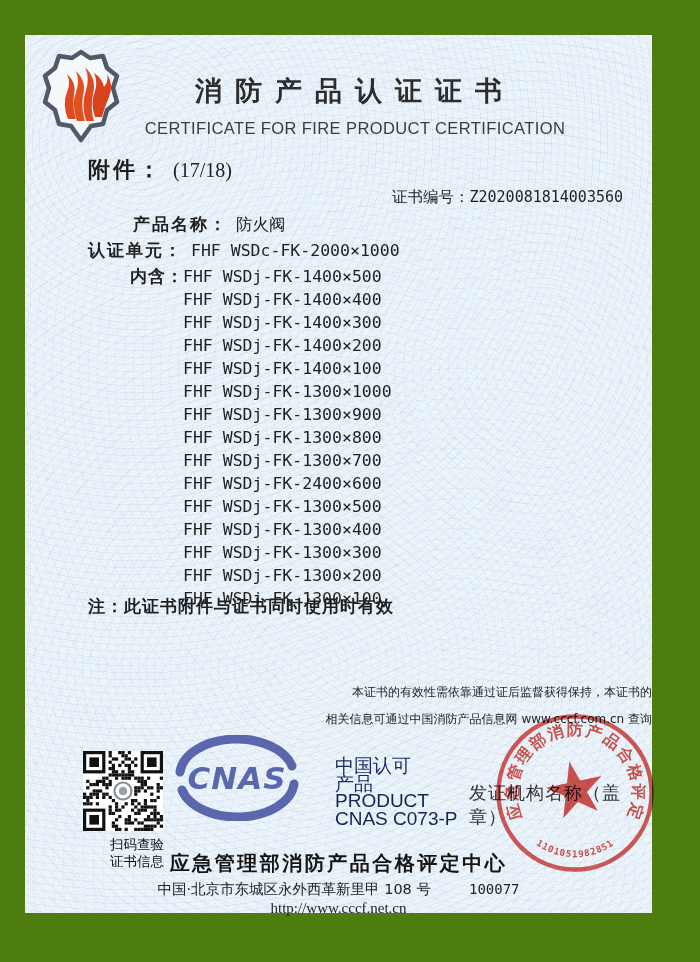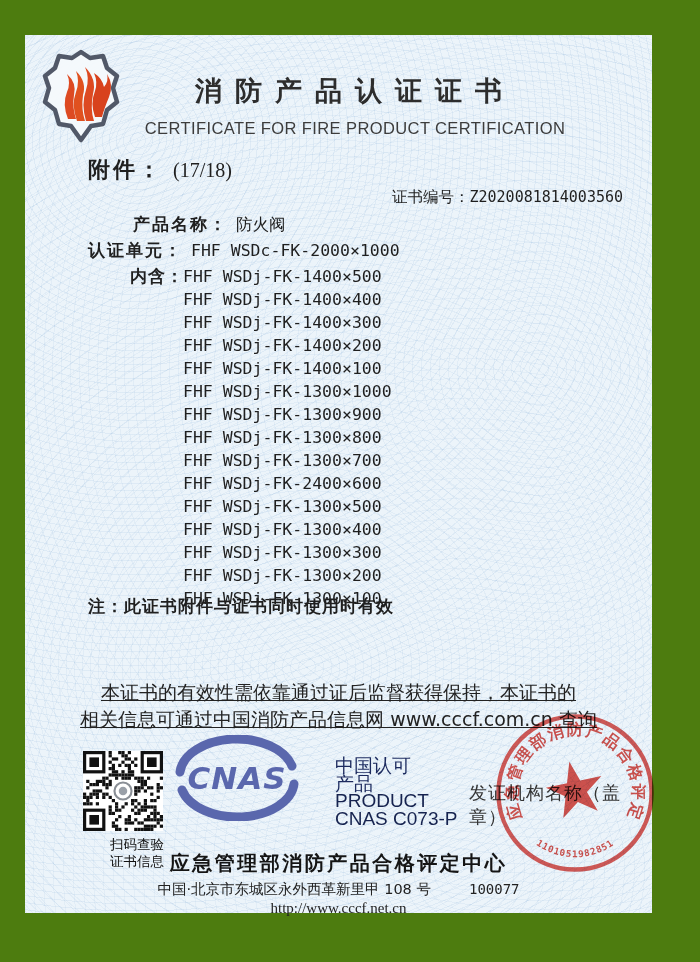--- a/index.html
+++ b/index.html
@@ -36,21 +36,21 @@
   .field .lbl{font-weight:700;letter-spacing:2px;}
   .field .val{font-family:"DejaVu Sans Mono",monospace;font-size:16.5px;margin-left:8px;}
   .f-product{left:63px;top:178px;margin-left:45px;}
   .f-unit{left:63px;top:204px;}
   .f-includes-lbl{left:105px;top:230px;font-size:17px;font-weight:700;letter-spacing:1px;}
   .models{left:158px;top:230px;}
   .models .model{height:23px;line-height:23px;font-family:"DejaVu Sans Mono",monospace;
     font-size:16.5px;white-space:nowrap;}
   .note{left:63px;top:560px;font-size:17px;font-weight:700;letter-spacing:1px;}
   
-  .notice{left:0;top:644px;width:627px;text-align:center;font-size:19px;line-height:27px;color:#222;text-decoration:underline;}
+  .notice{left:0;top:644px;width:627px;text-align:right;font-size:12px;line-height:27px;color:#222;}
   
   .qr-wrap{left:57px;top:716px;width:82px;text-align:center;}
   .qr-wrap svg{display:block;width:80px;height:80px;margin:0 auto;}
   .qr-caption{margin-top:5px;font-size:13.5px;line-height:17px;color:#111;text-align:right;
     padding-left:10px;}
   .cnas{left:146px;top:700px;width:132px;height:84px;}
   .cnas-text{left:274px;top:722px;font-size:19px;line-height:17.5px;color:#1c2a5e;margin-left:36px;}
   .cnas-text .en{font-family:"Liberation Sans",sans-serif;color:#16234f;}
   .issuer-label{left:444px;top:746px;font-size:18px;color:#333;letter-spacing:1px;
     font-family:"DejaVu Serif",serif;z-index:1;}

